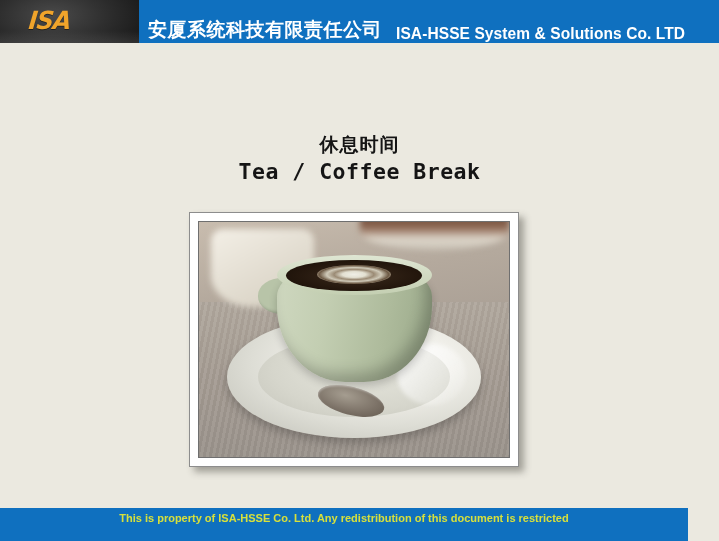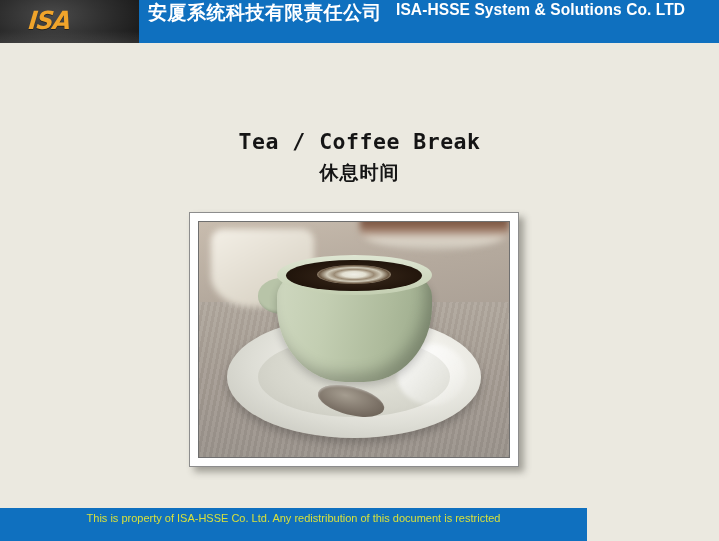--- a/index.html
+++ b/index.html
@@ -57,21 +57,21 @@
     transform: skewX(-6deg) scaleX(0.96);
     text-shadow: 0 1px 0 rgba(0,0,0,0.45);
     line-height: 26px;
   }
   #header-titles {
     position: absolute;
     left: 148px;
     top: 0;
     height: 43px;
     display: flex;
-    align-items: flex-start;
+    align-items: flex-end;
     white-space: nowrap;
   }
   #header-cn {
     font-family: "DejaVu Sans", sans-serif;
     font-weight: bold;
     font-size: 19px;
     color: #ffffff;
     letter-spacing: 0.5px;
   }
   #header-en {
@@ -242,25 +242,26 @@
     width: 22%; height: 26%;
     border-radius: 50%;
     background: linear-gradient(130deg, rgba(255,255,255,0.85), rgba(255,255,255,0.05));
     filter: blur(2px);
   }
 
   
   #footer {
     position: absolute;
     left: 0; bottom: 0;
-    width: 587px;
+    width: 688px;
     height: 33px;
     background: #0f70bf;
     text-align: center;
     overflow: hidden;
+    font-weight: bold;
   }
   .footer-line {
     font-family: "Liberation Sans", sans-serif;
     font-size: 11px;
     color: #d7e03c;
     line-height: 15px;
     white-space: nowrap;
   }
   #footer-line1 { padding-top: 3px; }
 </style>
@@ -273,22 +274,22 @@
     <div id="logo-block">
       <div id="logo-text">ISA</div>
     </div>
     <div id="header-titles">
       <span id="header-cn">安厦系统科技有限责任公司</span>
       <span id="header-en">ISA-HSSE  System &amp; Solutions Co. LTD</span>
     </div>
   </div>
 
   <div id="title-wrap">
+    <div id="title-cn">休息时间</div>
     <div id="title-en">Tea / Coffee Break</div>
-    <div id="title-cn">休息时间</div>
   </div>
 
   <div id="photo-frame">
     <div id="photo">
       <div class="ph-bg"></div>
       <div class="ph-table"></div>
       <div class="ph-bgcup"></div>
       <div class="ph-bgplate"></div>
       <div class="ph-saucer"></div>
       <div class="ph-saucer-in"></div>

